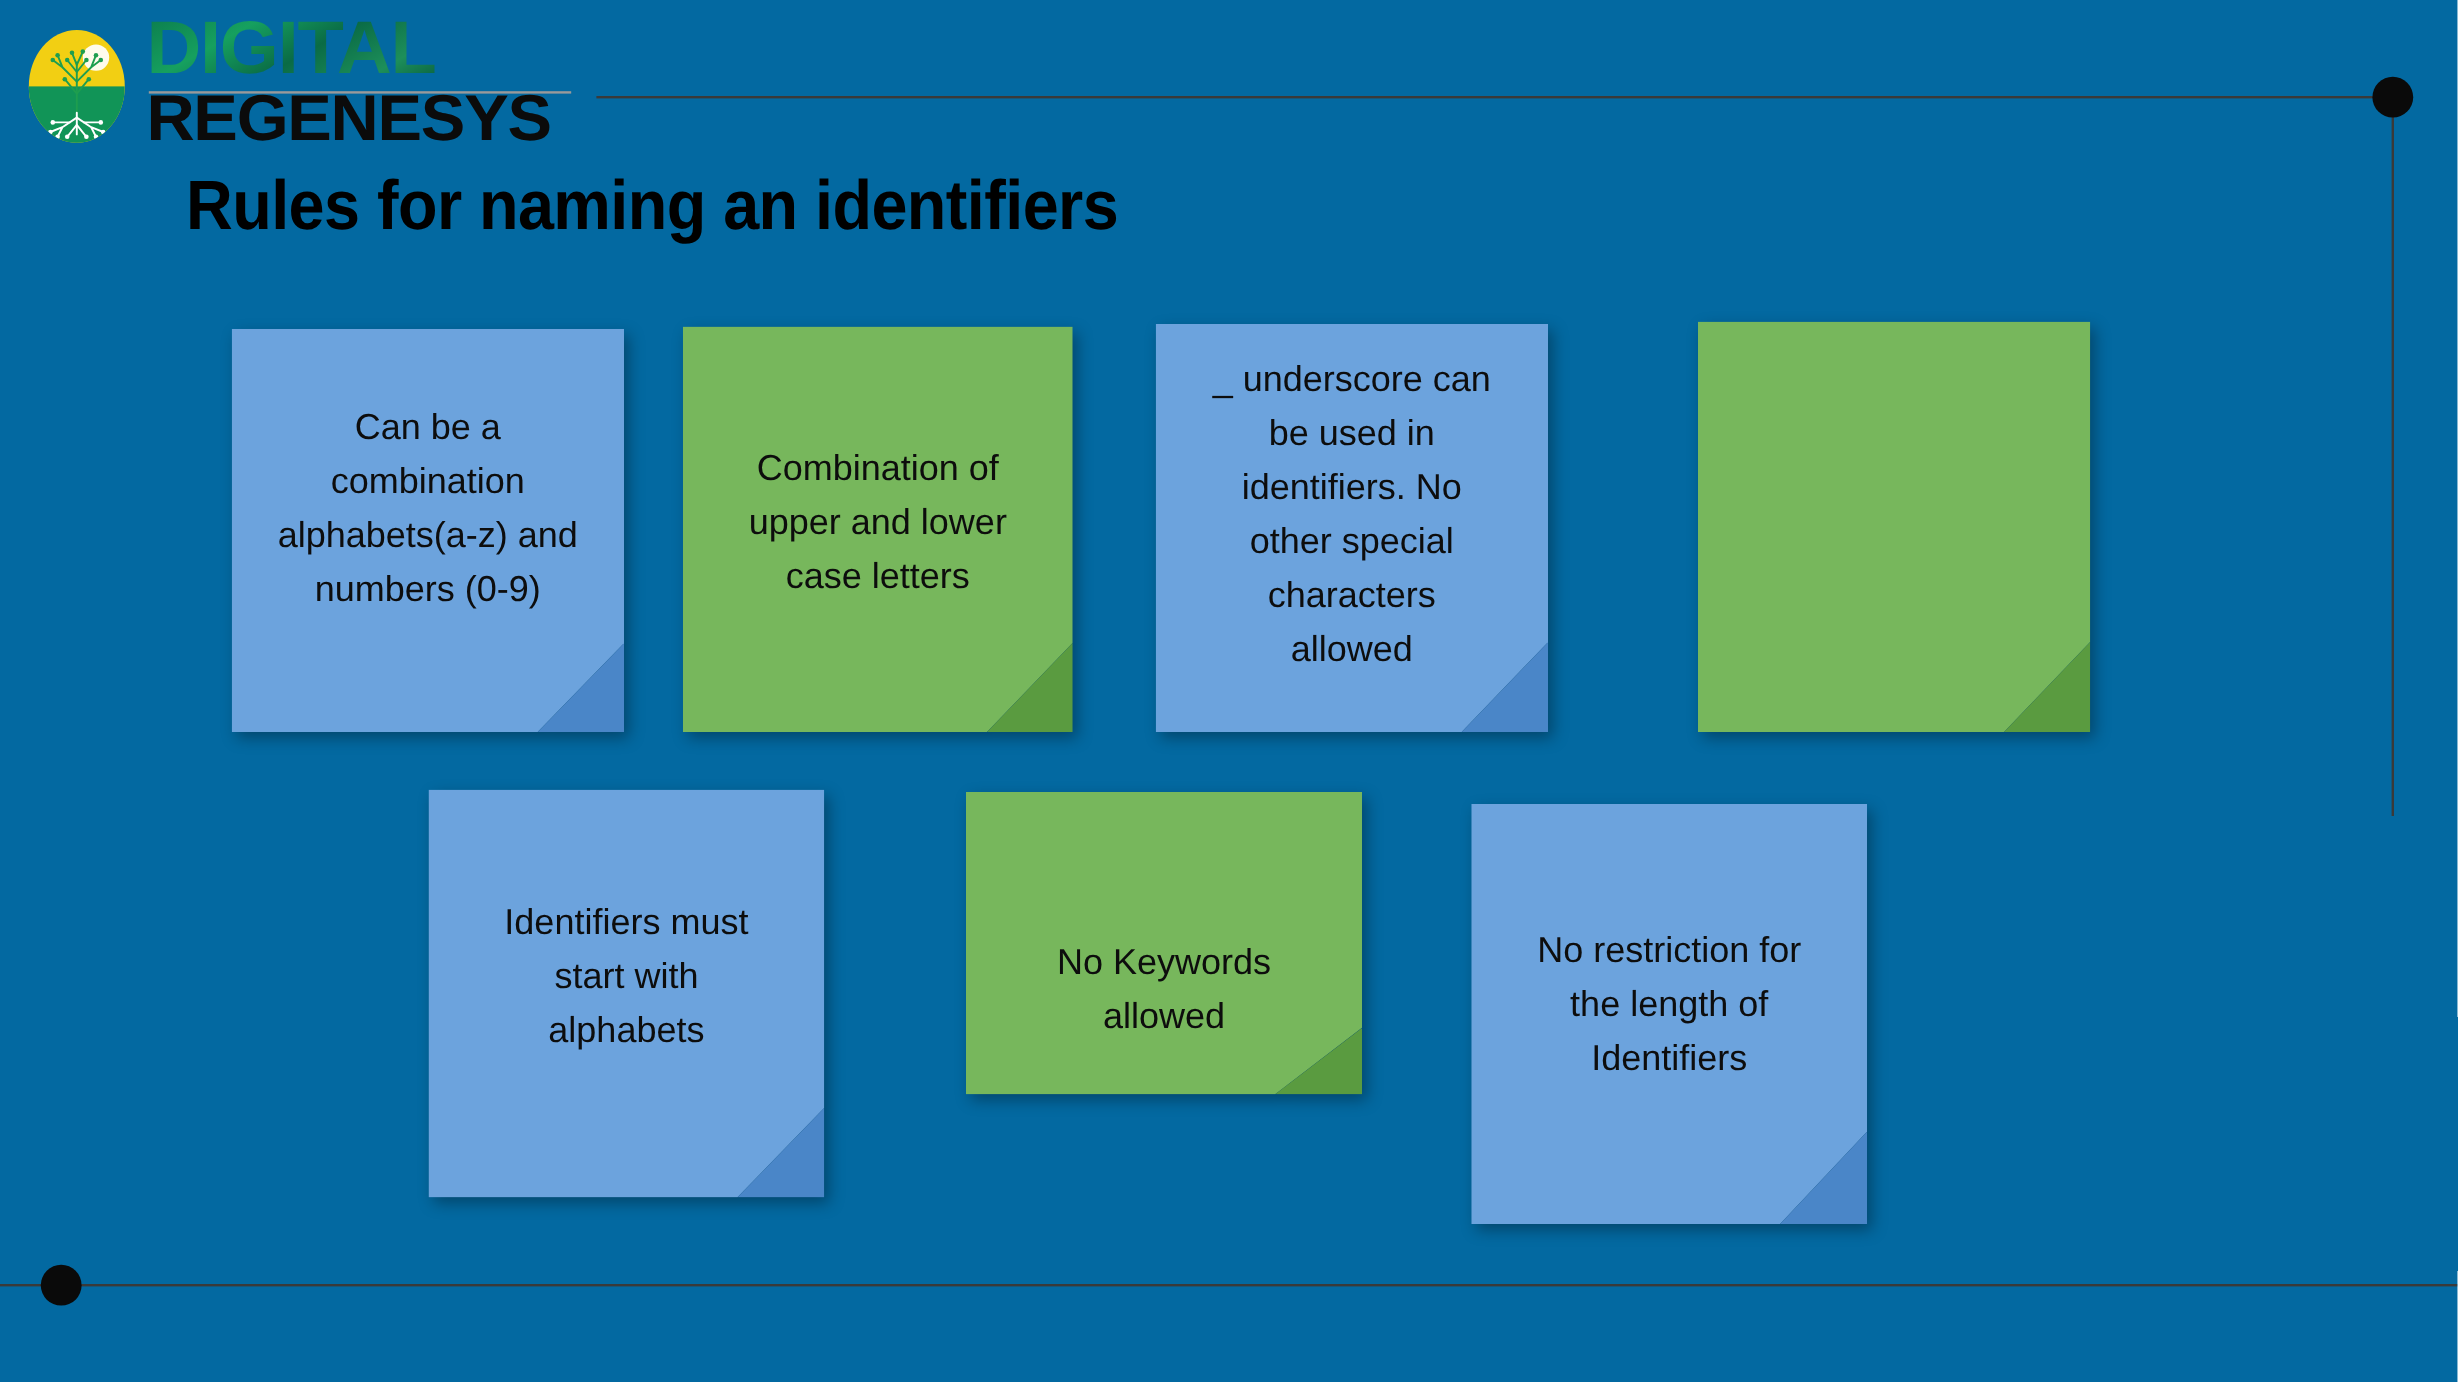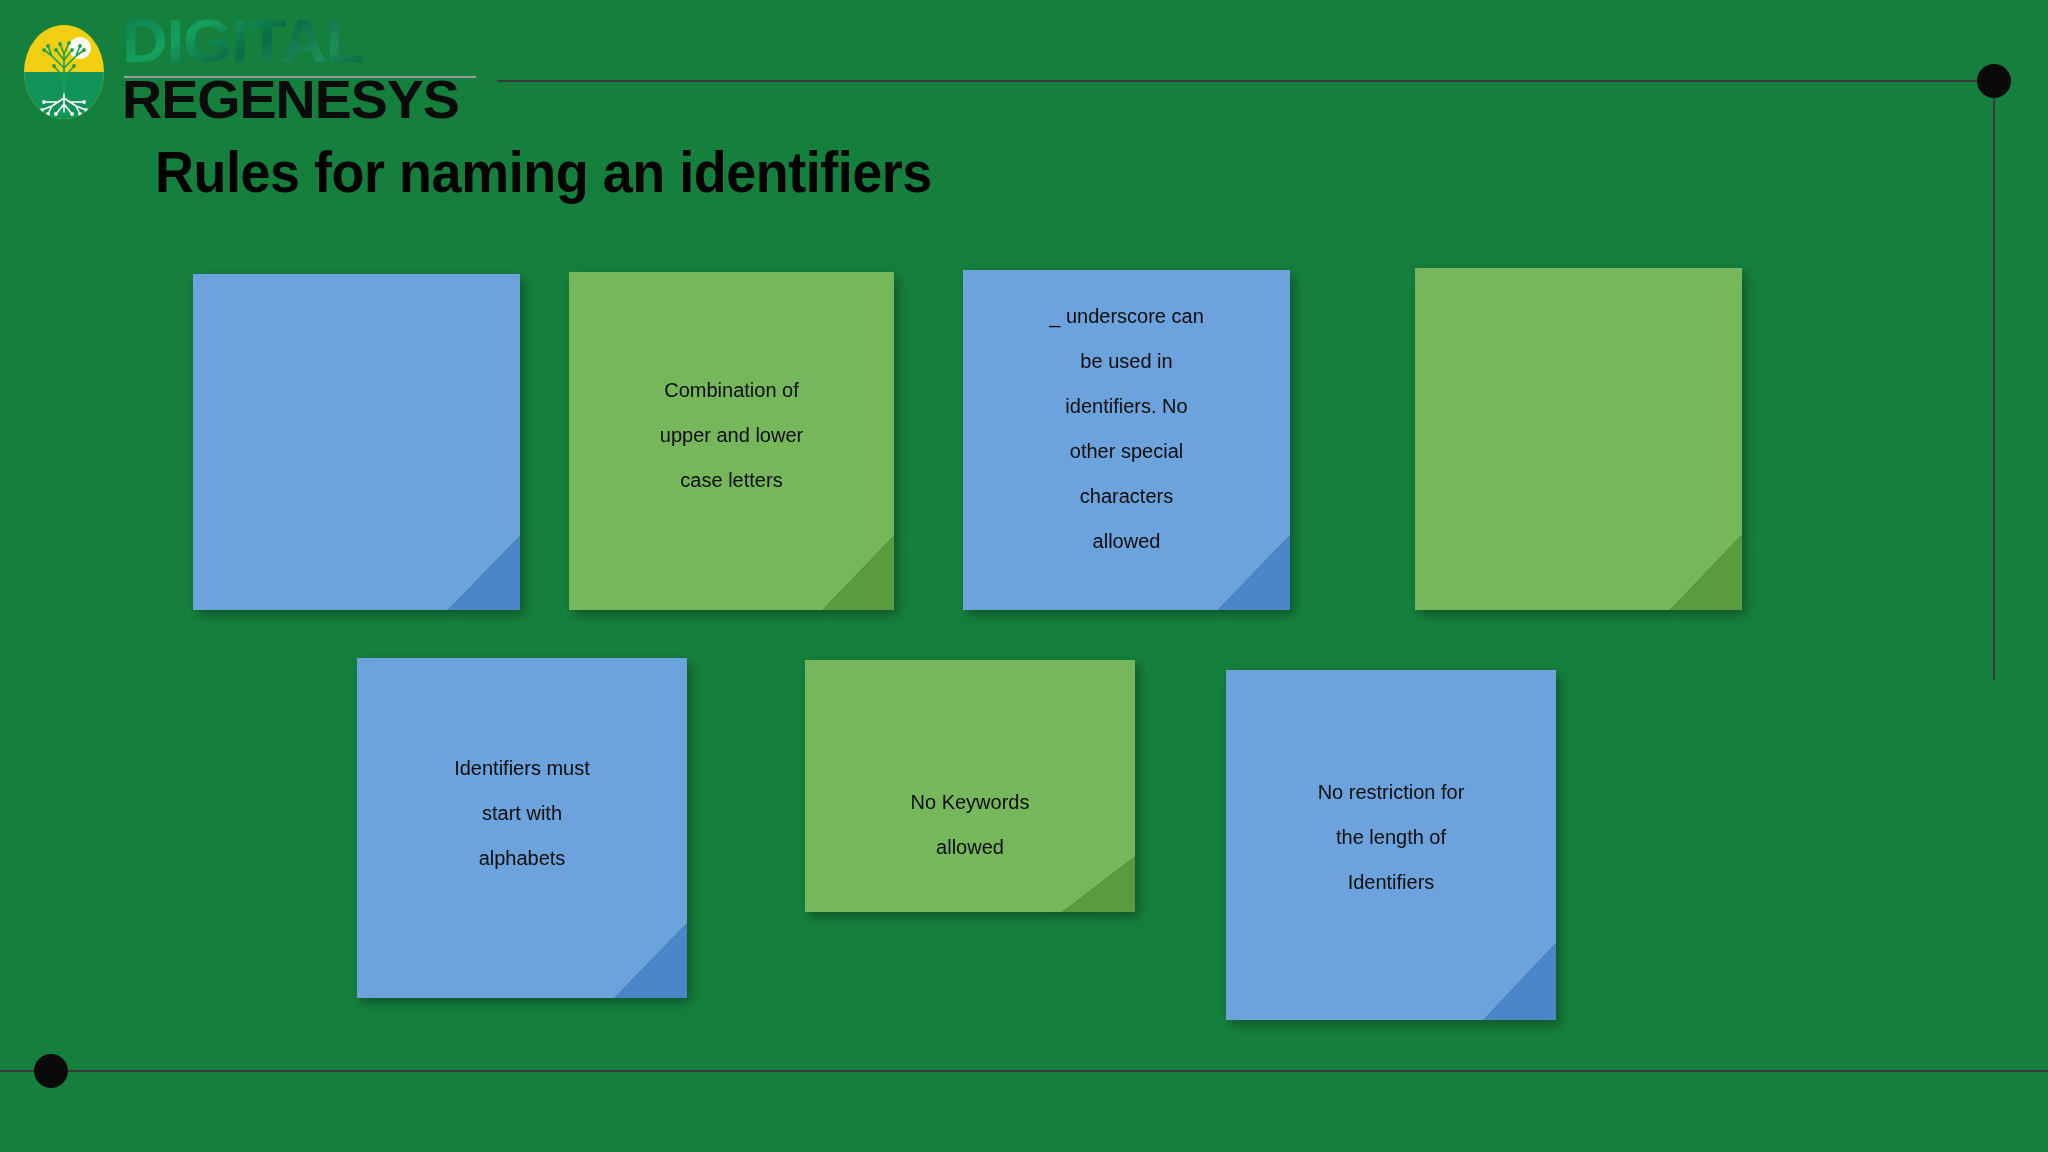--- a/index.html
+++ b/index.html
@@ -7,21 +7,21 @@
     padding: 0;
     background: #ffffff;
   }
   body {
     font-family: "Liberation Sans", sans-serif;
   }
   #slide {
     position: relative;
     width: 2048px;
     height: 1152px;
-    background: #15803d;
+    background: #0369a1;
     overflow: hidden;
   }
 
   
   .logo-wrap {
     position: absolute;
     left: 14px;
     top: 8px;
     width: 470px;
     height: 120px;
@@ -162,21 +162,21 @@
   .note.blue .note-fold { background: #4a86c8; }
   .note.green .note-body { background: #77b75c; }
   .note.green .note-fold { background: #5a9b40; }
 
   .note-text {
     position: absolute;
     left: 6%;
     right: 6%;
     text-align: center;
     color: #0d0d0d;
-    font-size: 20px;
+    font-size: 30px;
     line-height: 45px;
     font-family: "Liberation Sans", sans-serif;
     white-space: pre-line;
   }
 </style>
 </head>
 <body>
 
 <div id="slide">
 
@@ -240,20 +240,24 @@
   <div class="deco-dot-top"></div>
   <div class="deco-line-bottom"></div>
   <div class="deco-dot-bottom"></div>
 
   <div class="slide-title">Rules for naming an identifiers</div>
 
   <div id="notes-layer">
       <div class="note blue" style="left: 193px; top: 274px; width: 327px; height: 336px;">
         <div class="note-body"></div>
         <div class="note-fold"></div>
+        <div class="note-text" style="top: 60px;">Can be a
+combination
+alphabets(a-z) and
+numbers (0-9)</div>
       </div>
       <div class="note green" style="left: 569px; top: 272px; width: 325px; height: 338px;">
         <div class="note-body"></div>
         <div class="note-fold"></div>
         <div class="note-text" style="top: 96px;">Combination of
 upper and lower
 case letters</div>
       </div>
       <div class="note blue" style="left: 963px; top: 270px; width: 327px; height: 340px;">
         <div class="note-body"></div>

